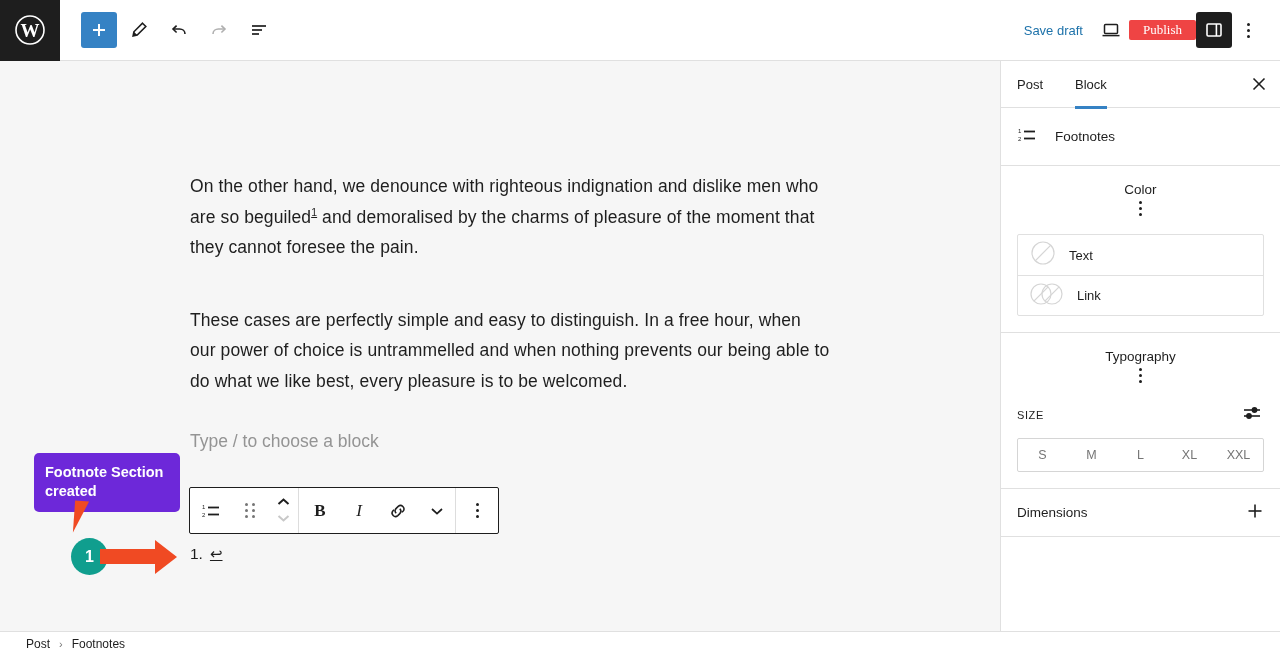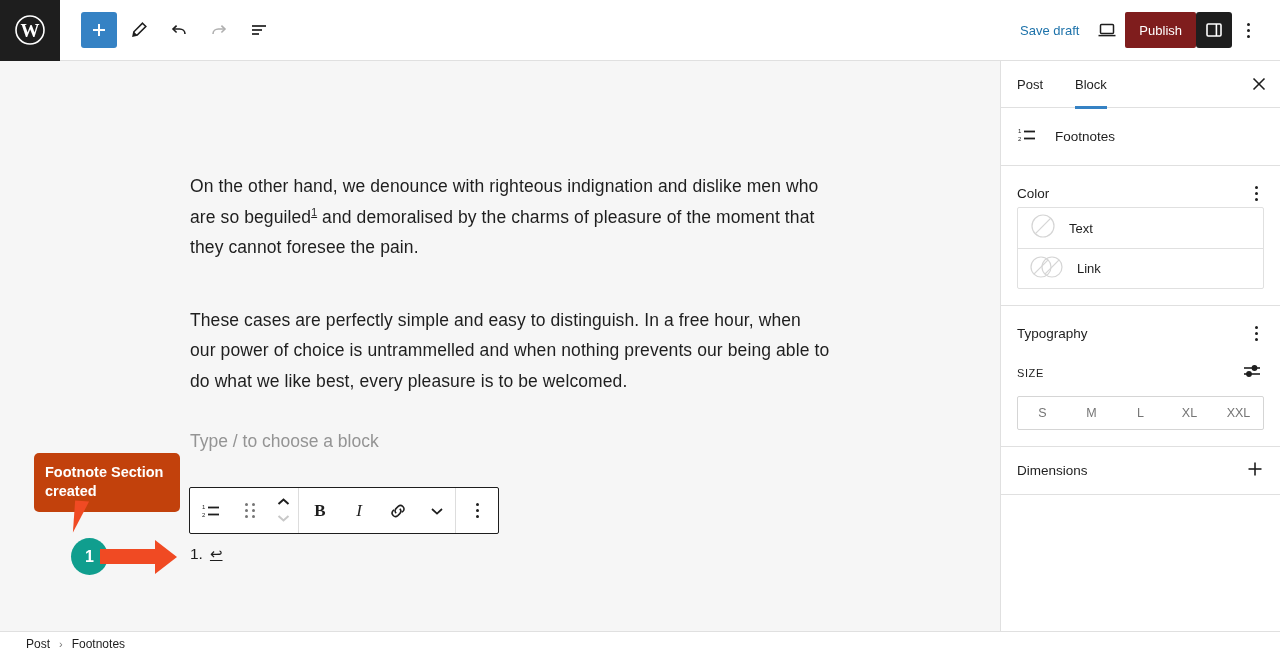--- a/index.html
+++ b/index.html
@@ -36,23 +36,23 @@
   .tb-btn.disabled svg { opacity: .35; }
 
   .tool-right {
     margin-left: auto; display: flex; align-items: center; gap: 0; padding-right: 16px;
   }
   .save-draft {
     font-size: 13px; color: #1d72aa; background: none; border: none;
     cursor: pointer; padding: 8px 10px; white-space: nowrap;
   }
   .publish-btn {
-    background: #7f1d1d; color: #fff; border: none; border-radius: 2px;
-    font-size: 13px; padding: 0 14px; height: 36px; cursor: pointer;
-    font-family: Liberation Sans, sans-serif;
+    background: #ef4444; color: #fff; border: none; border-radius: 2px;
+    font-size: 13px; padding: 0 14px; height: 20px; cursor: pointer;
+    font-family: Liberation Serif, serif;
   }
   .sidebar-toggle {
     width: 36px; height: 36px; background: #1e1e1e; border-radius: 3px;
     display: flex; align-items: center; justify-content: center; border: none; cursor: pointer;
   }
   .kebab {
     width: 32px; height: 36px; display: flex; flex-direction: column;
     align-items: center; justify-content: center; gap: 3px;
     background: none; border: none; cursor: pointer;
   }
@@ -102,21 +102,21 @@
   .footnote-list {
     position: absolute; left: 190px; top: 484px;
     font-size: 15.5px; color: #1e1e1e; display: flex; align-items: baseline; gap: 7px;
   }
   .fn-num { font-size: 15.5px; }
   .fn-back { text-decoration: underline; font-size: 15px; }
 
   
   .callout {
     position: absolute; left: 34px; top: 392px; width: 146px;
-    background: #c2410c; color: #fff; border-radius: 5px;
+    background: #6d28d9; color: #fff; border-radius: 5px;
     padding: 10px 11px 11px 11px;
     font-size: 14.5px; font-weight: bold; line-height: 19px;
   }
   .callout-tail {
     position: absolute; left: 74px; top: 440px; width: 0; height: 0;
     border-left: 14px solid #f04a23;
     border-bottom: 32px solid transparent;
     transform: rotate(4deg);
   }
   .badge {
@@ -157,27 +157,27 @@
     margin-left: auto; width: 42px; height: 47px; background: none; border: none;
     cursor: pointer; display: flex; align-items: center; justify-content: center;
   }
   .sb-blockrow {
     display: flex; align-items: center; gap: 16px; height: 58px;
     padding: 0 16px; border-bottom: 1px solid #e0e0e0;
   }
   .sb-blockname { font-size: 13.5px; color: #1e1e1e; }
 
   .sb-section { padding: 16px; border-bottom: 1px solid #e0e0e0; }
-  .sb-head { display: flex; align-items: center; justify-content: space-between; }
+  .sb-head { display: flex; align-items: center; justify-content: space-between; flex-direction: column; }
   .sb-title { font-size: 13.5px; color: #1e1e1e; font-weight: normal; }
   .sb-kebab { display: flex; flex-direction: column; gap: 3px; align-items: center;
     background: none; border: none; cursor: pointer; padding: 4px 6px; }
   .sb-kebab i { width: 3px; height: 3px; border-radius: 50%; background: #1e1e1e; display: block; }
 
-  .color-list { margin-top: 2px; border: 1px solid #e0e0e0; border-radius: 2px; }
+  .color-list { margin-top: 14px; border: 1px solid #e0e0e0; border-radius: 2px; }
   .color-row {
     display: flex; align-items: center; gap: 13px; height: 40px;
     padding: 0 12px; cursor: pointer;
   }
   .color-row + .color-row { border-top: 1px solid #e0e0e0; }
   .swatch-label { font-size: 13px; color: #1e1e1e; }
 
   .type-size-head {
     display: flex; align-items: center; justify-content: space-between; margin-top: 14px;
   }

